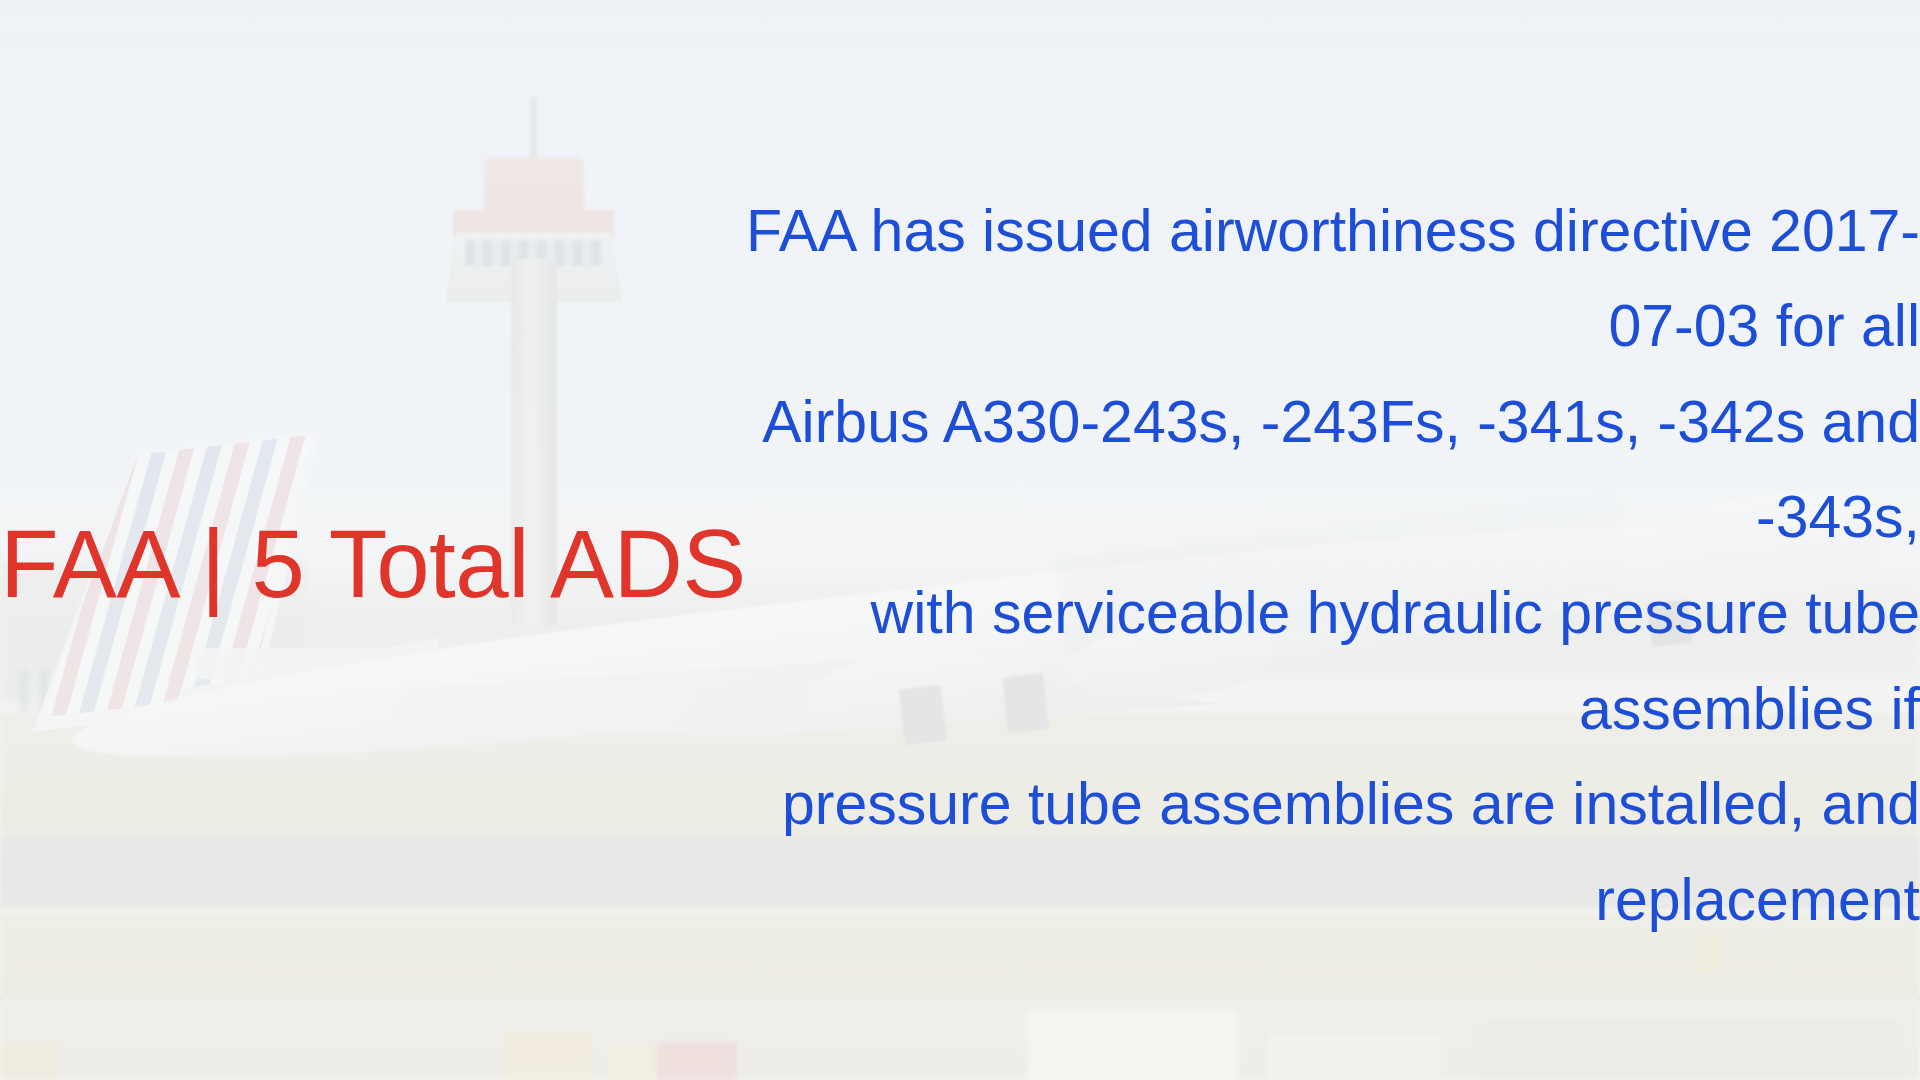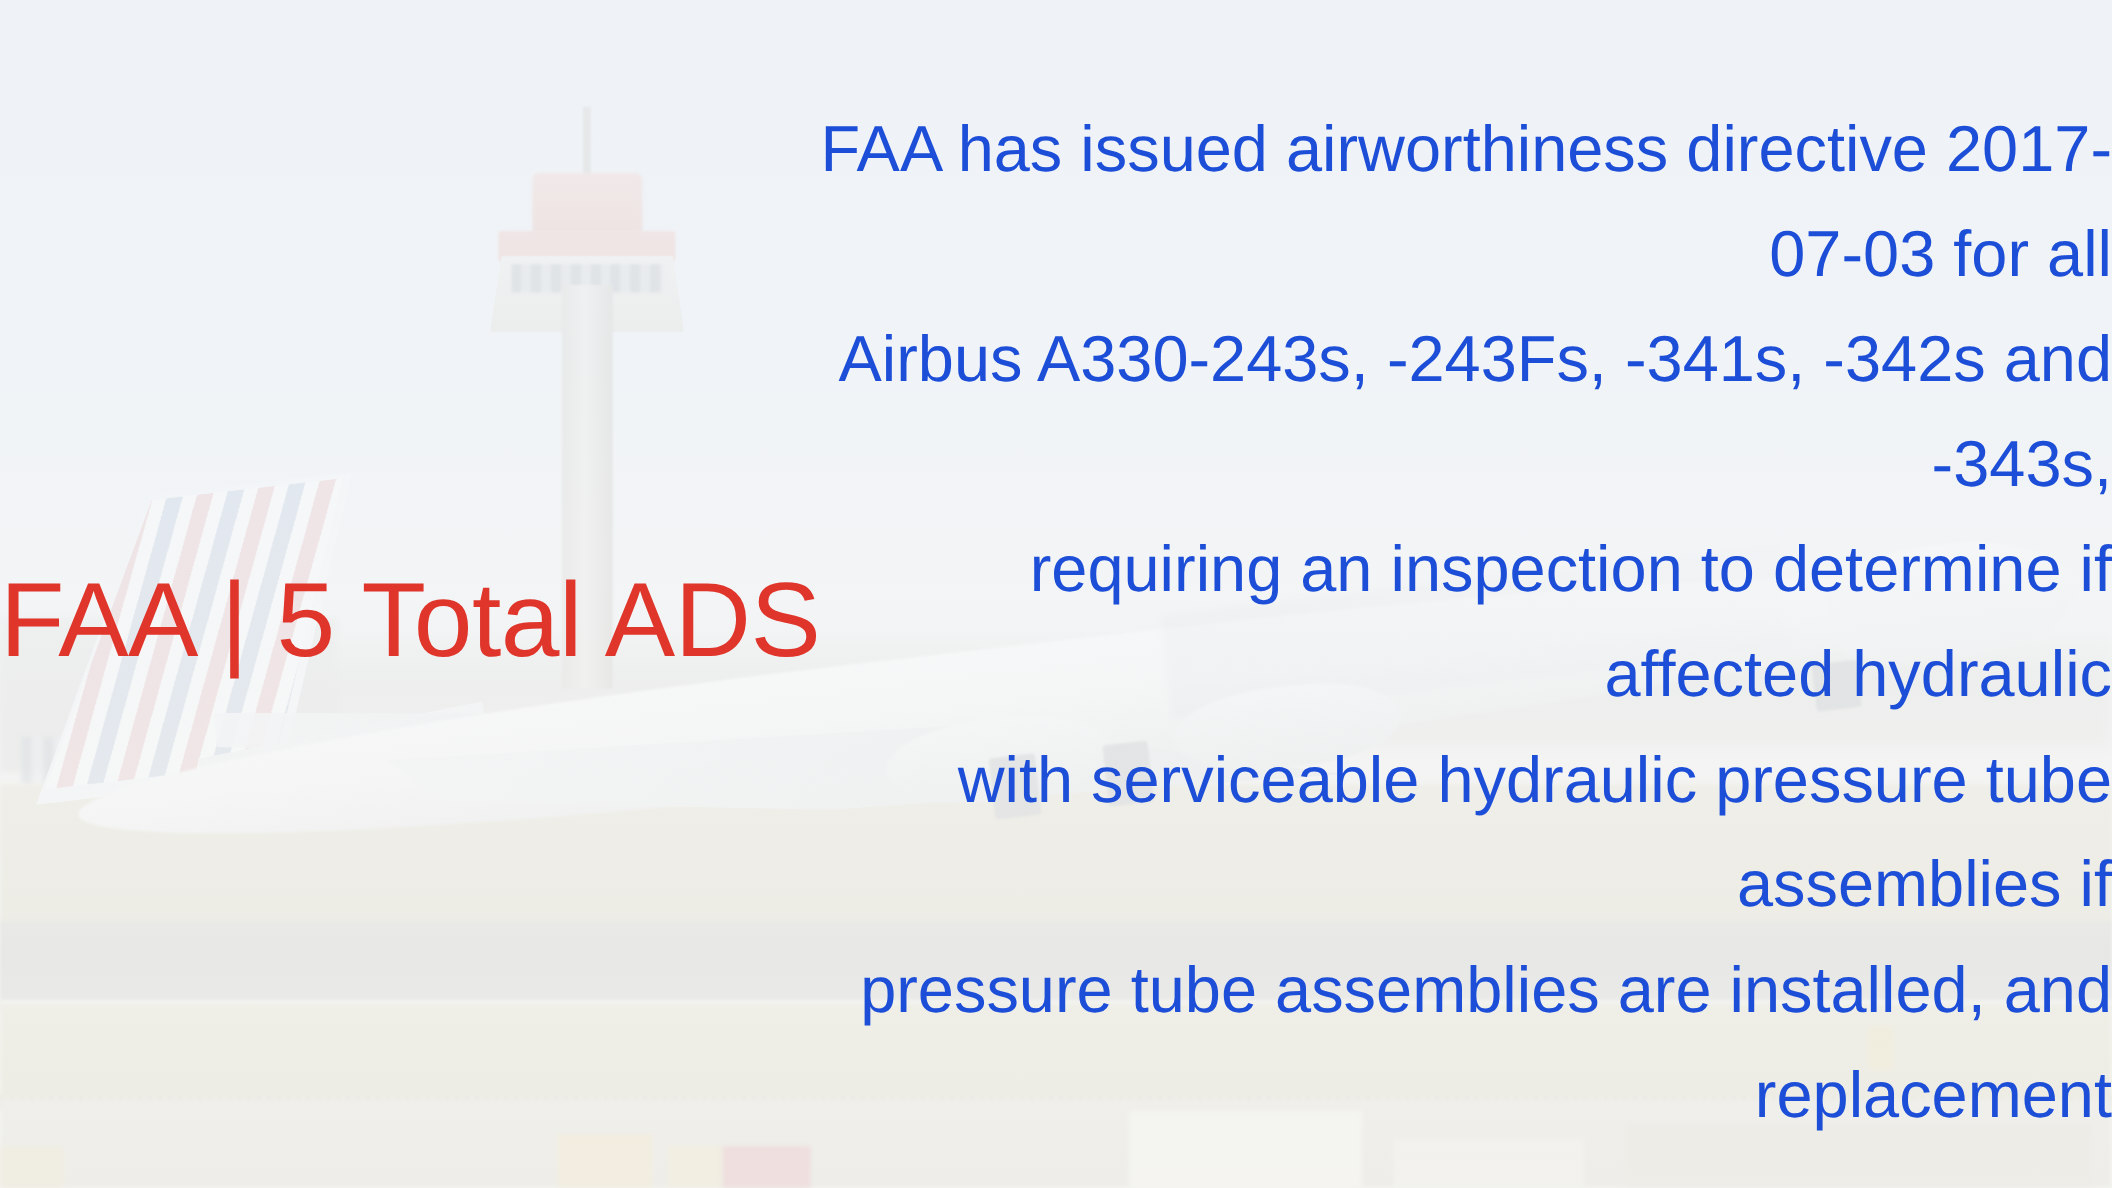--- a/index.html
+++ b/index.html
@@ -364,19 +364,18 @@
 
     <div class="washout"></div>
   </div>
 
   <div class="content">
     <h1 class="slide-title">FAA | 5 Total ADS</h1>
 
     <div class="slide-body">
       <div>FAA has issued airworthiness directive 2017-07-03 for all</div>
       <div>Airbus A330-243s, -243Fs, -341s, -342s and -343s,</div>
-      <div>requiring an inspection to determine if affected hydraulic</div>
       <div>with serviceable hydraulic pressure tube assemblies if</div>
       <div>pressure tube assemblies are installed, and replacement</div>
     </div>
   </div>
 
 </div>
 
 </body></html>

